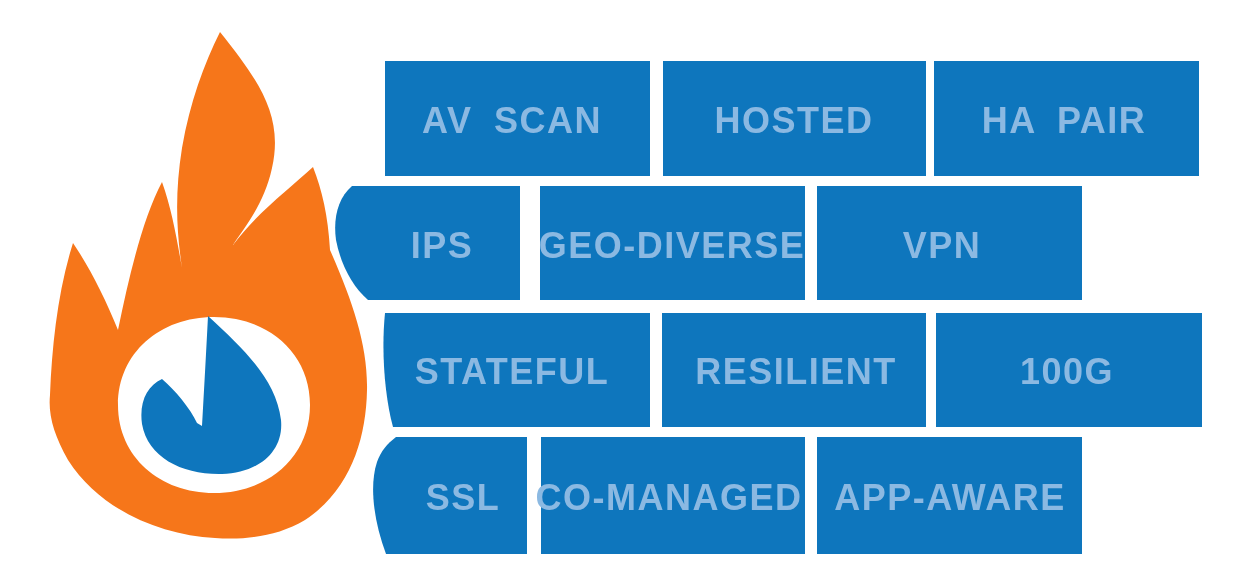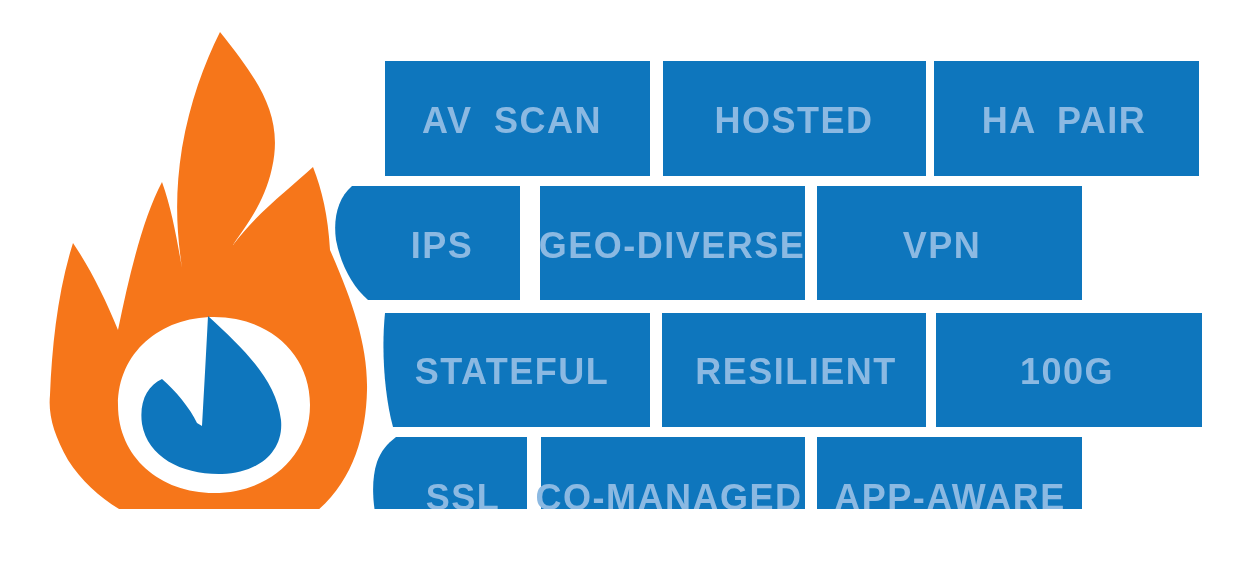--- a/index.html
+++ b/index.html
@@ -3,21 +3,21 @@
 <meta charset="utf-8">
 <style>
   html, body {
     margin: 0;
     padding: 0;
     background: #ffffff;
   }
   .stage {
     position: relative;
     width: 1248px;
-    height: 509px;
+    height: 587px;
     overflow: hidden;
     background: #ffffff;
   }
   .stage svg { display: block; }
   .brick-label {
     font-family: "Liberation Sans", sans-serif;
     font-weight: 700;
     font-size: 36px;
     letter-spacing: 1.5px;
     word-spacing: 10px;

